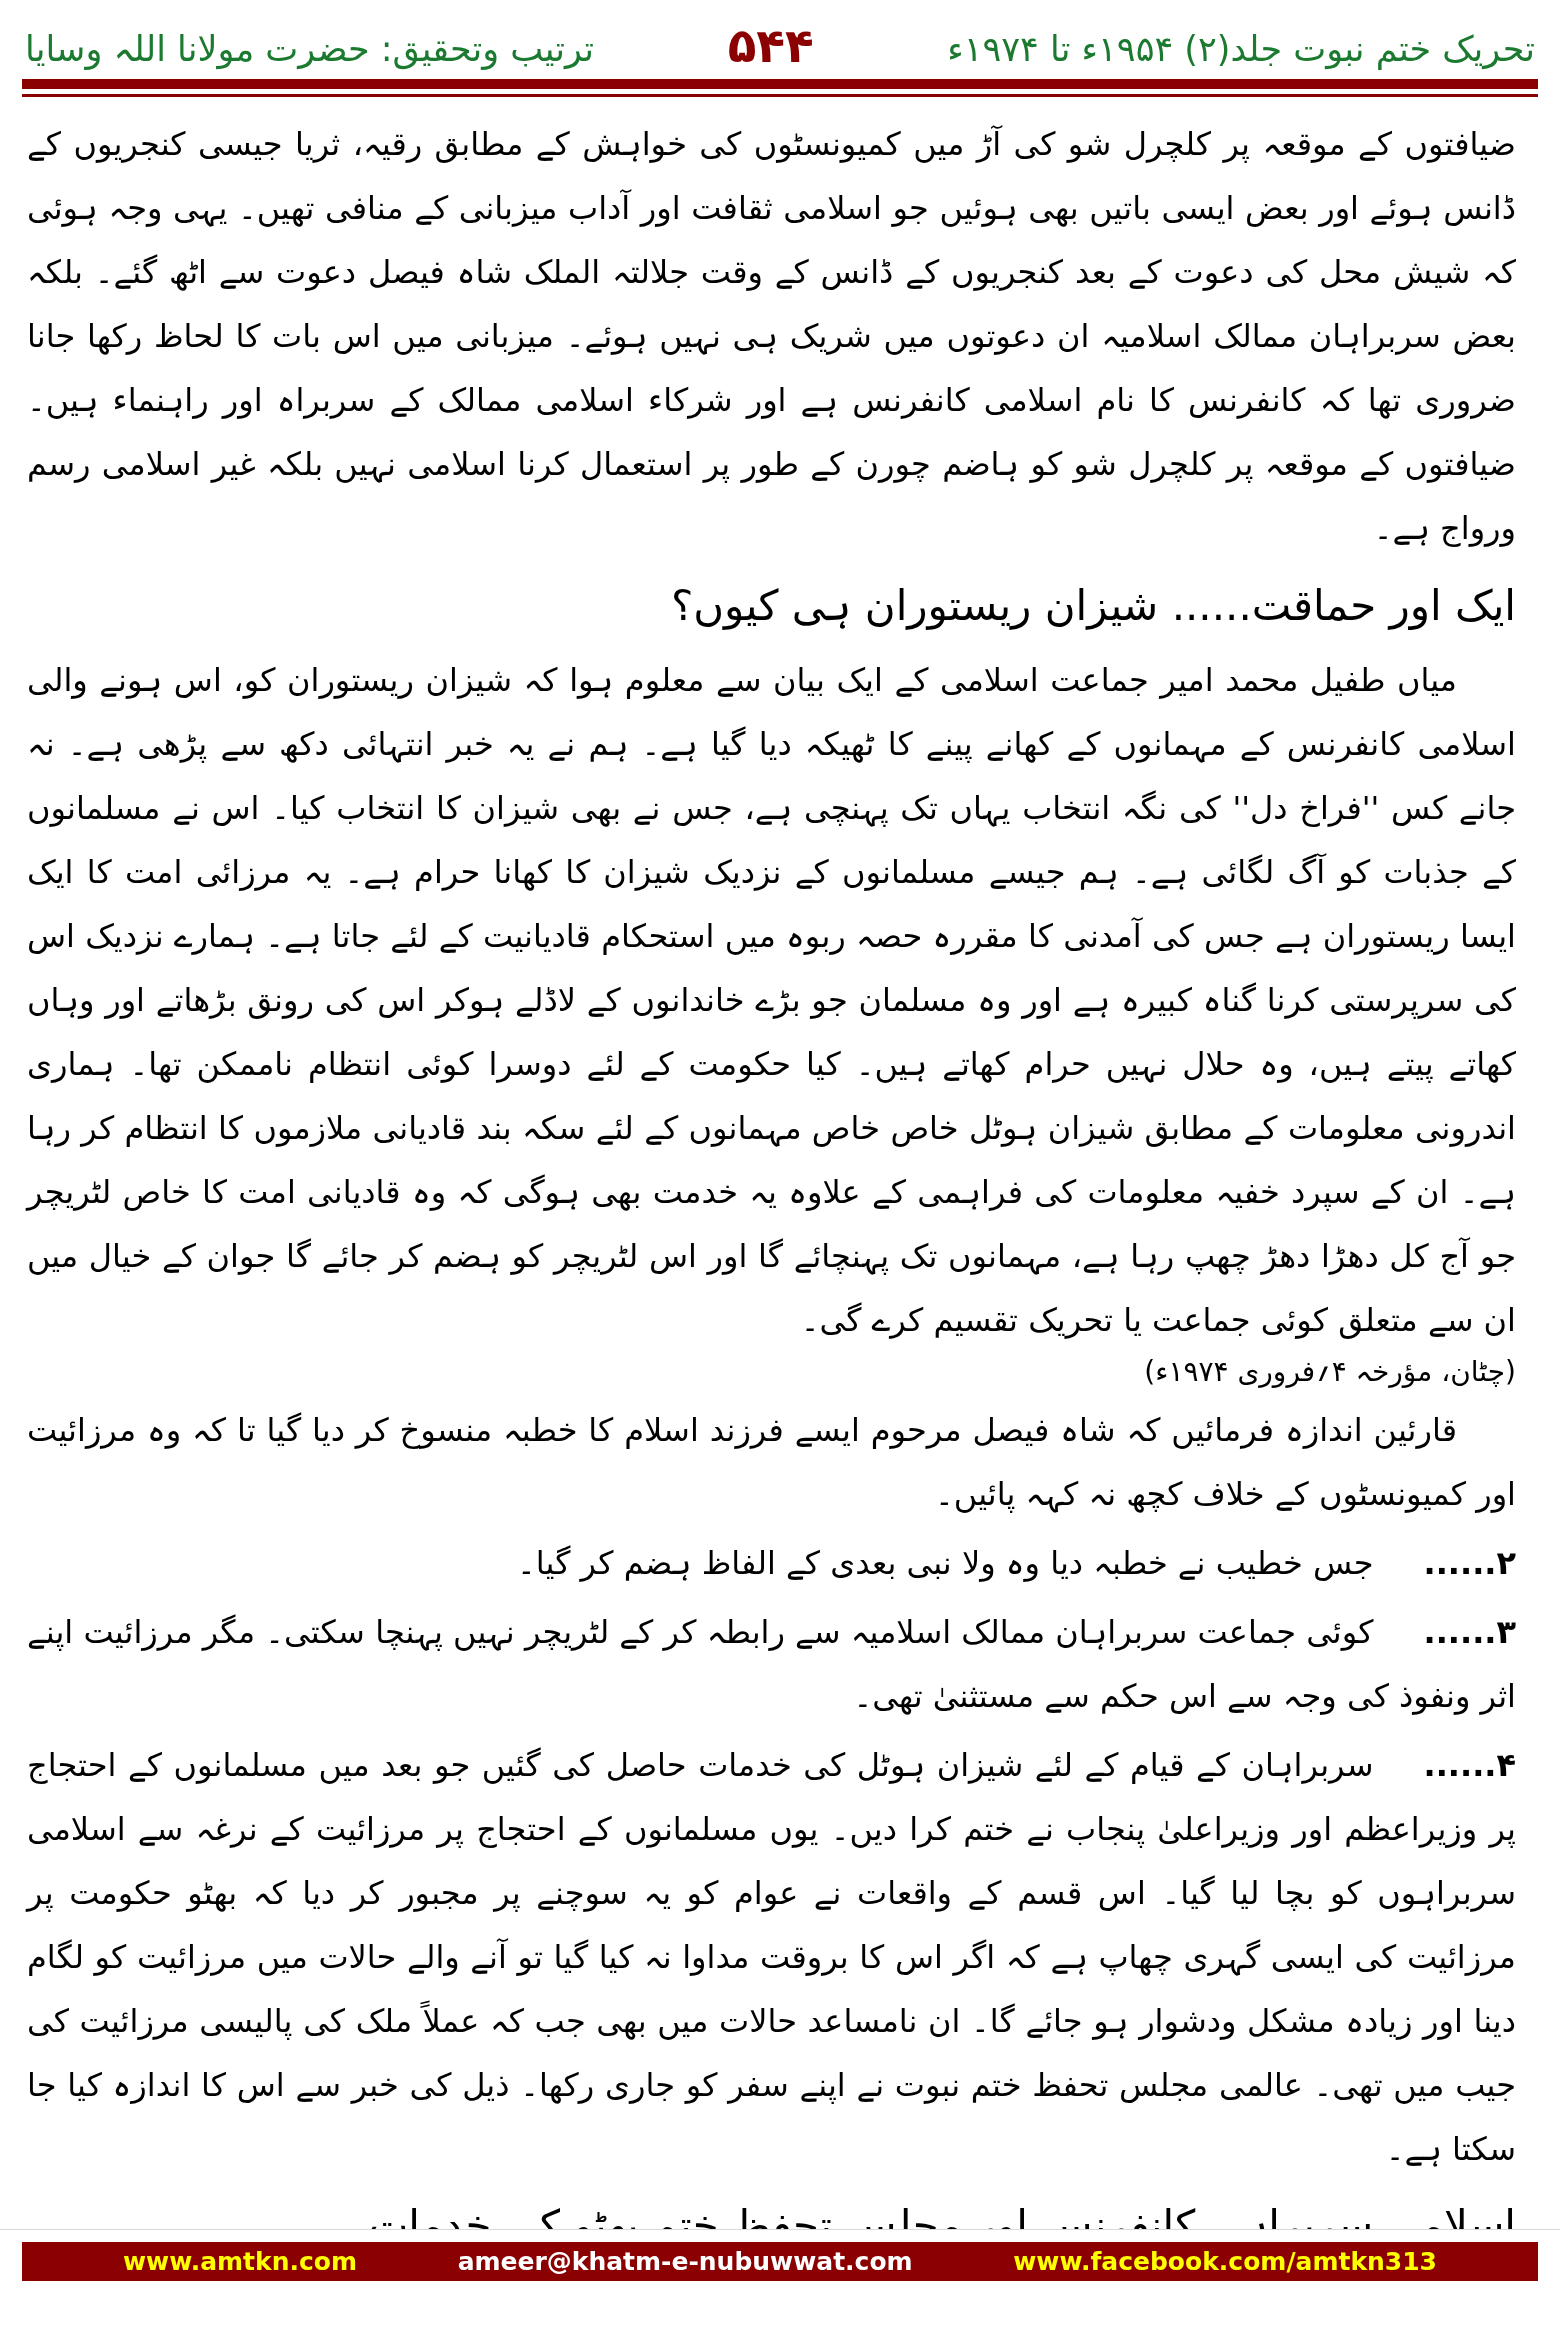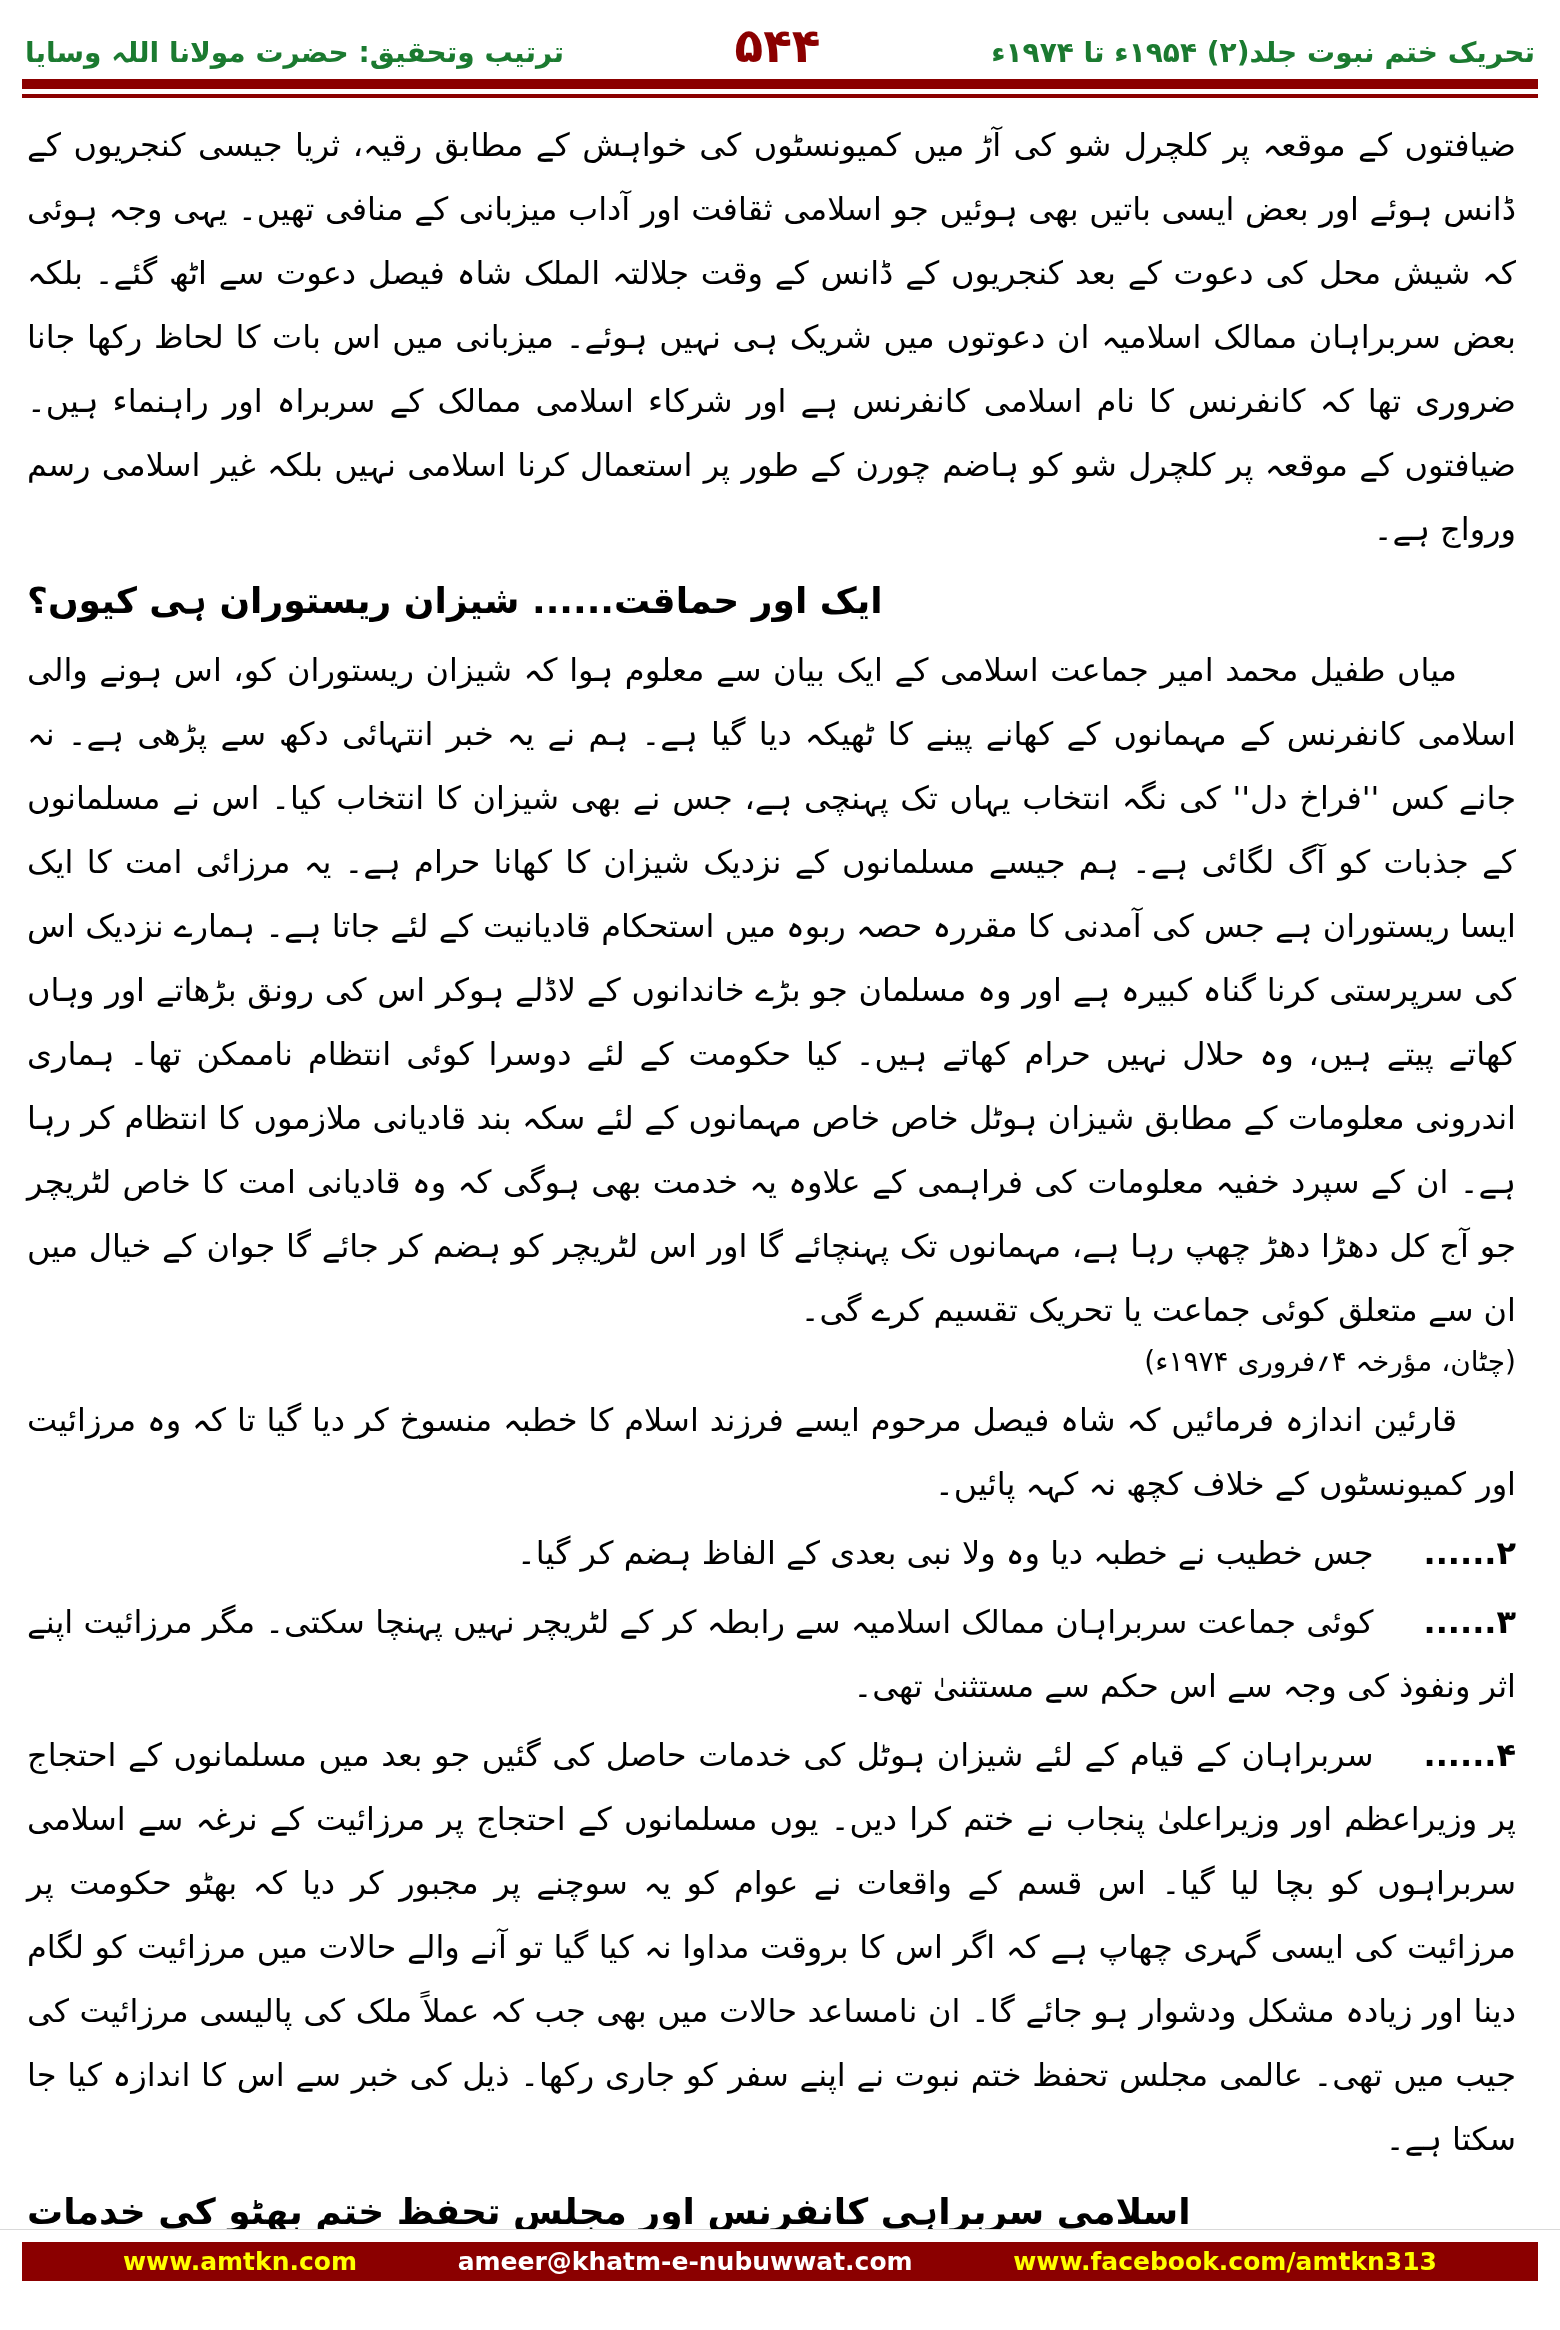--- a/index.html
+++ b/index.html
@@ -19,22 +19,22 @@
   
   .header {
     direction: rtl;
     display: flex;
     justify-content: space-between;
     align-items: flex-end;
     padding: 22px 25px 6.7px 25px;
   }
   .header .green-text {
     color: #1b7a30;
-    font-size: 28px;
-    font-weight: bold;
+    font-size: 35px;
+    font-weight: normal;
     white-space: nowrap;
   }
   .page-number {
     color: #8b0000;
     font-size: 47px;
     font-weight: bold;
     line-height: 1;
   }
   .rule-thick { height: 11px; background: #8b0000; margin: 3.4px 22px 0 22px; }
   .rule-thin  { height: 3.4px;  background: #8b0000; margin: 5px 22px 0 22px; }
@@ -45,23 +45,23 @@
     flex: 1 1 auto;
     padding: 15px 44px 0 27px;
     font-size: 32px;
     line-height: 2.0;
     text-align: justify;
     overflow: hidden;
   }
   .content p { margin: 0; }
   .para-indent { text-indent: 59px; }
   .section-heading {
-    text-align: left;
-    font-weight: bold;
-    font-size: 36px;
+    text-align: right;
+    font-weight: normal;
+    font-size: 42px;
     line-height: 1.6;
     margin: 11.8px 0 8.4px 0;
   }
   .citation {
     direction: rtl;
     text-align: right;
     font-size: 28px;
     line-height: 1.4;
     margin: 0 0 6.7px 0;
   }

